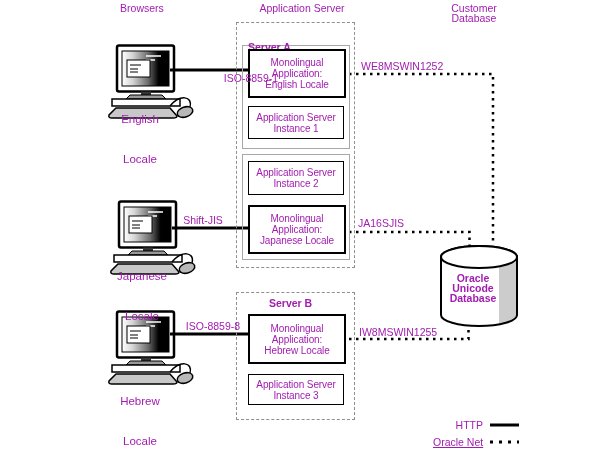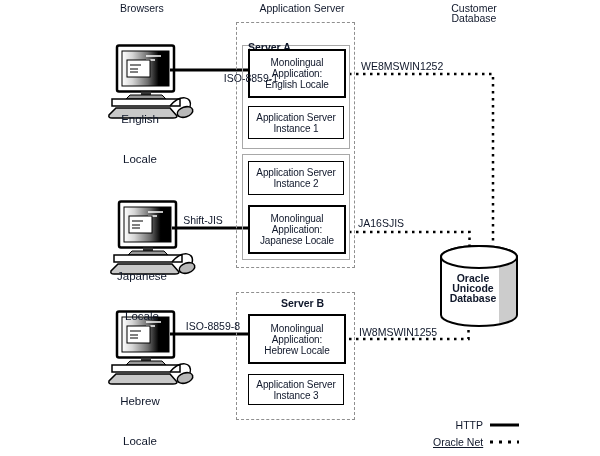--- a/index.html
+++ b/index.html
@@ -1,17 +1,17 @@
 <!DOCTYPE html>
 <html><head>
 <meta charset="utf-8">
 <style>
   html,body{margin:0;padding:0;background:#fff;}
   .canvas{position:relative;width:600px;height:456px;background:#fff;overflow:hidden;
-          font-family:"Liberation Sans",sans-serif;color:#0f172a;}
+          font-family:"Liberation Sans",sans-serif;color:#a21caf;}
   .overlay{position:absolute;left:0;top:0;z-index:1;}
   .hdr{position:absolute;font-size:10.5px;text-align:center;white-space:pre-line;line-height:10px;z-index:3;}
   .server{position:absolute;border:1px dashed #8f8f8f;background:transparent;z-index:2;}
   .server-label{position:absolute;font-weight:bold;font-size:10.5px;z-index:3;}
   .group{position:absolute;border:1px solid #a8a8a8;background:transparent;z-index:2;}
   .box{position:absolute;background:#fff;display:flex;align-items:center;justify-content:center;
        text-align:center;font-size:10px;line-height:11px;white-space:pre-line;z-index:3;letter-spacing:-0.1px;}
   .app{border:2px solid #000;}
   .inst{border:1.5px solid #000;}
   .lbl{position:absolute;font-size:10.5px;z-index:3;white-space:nowrap;}
@@ -101,21 +101,21 @@
 English Locale</div>
   <div class="box inst" style="left:248px;top:106px;width:94px;height:31px;">Application Server
 Instance 1</div>
   <div class="box inst" style="left:248px;top:161px;width:94px;height:32px;">Application Server
 Instance 2</div>
   <div class="box app" style="left:248px;top:205px;width:94px;height:45px;">Monolingual
 Application:
 Japanese Locale</div>
 
   <div class="server" style="left:236px;top:292px;width:117px;height:126px;"></div>
-  <div class="server-label" style="left:260px;top:297px;padding-left:21px;">Server B</div>
+  <div class="server-label" style="left:248px;top:297px;padding-left:21px;">Server B</div>
   <div class="box app" style="left:248px;top:314px;width:94px;height:46px;">Monolingual
 Application:
 Hebrew Locale</div>
   <div class="box inst" style="left:248px;top:374px;width:94px;height:29px;">Application Server
 Instance 3</div>
 
   <div class="locale" style="left:98px;top:114px;width:84px;">
     <span class="l1">English</span>
     <span class="l2">Locale</span>
   </div>

